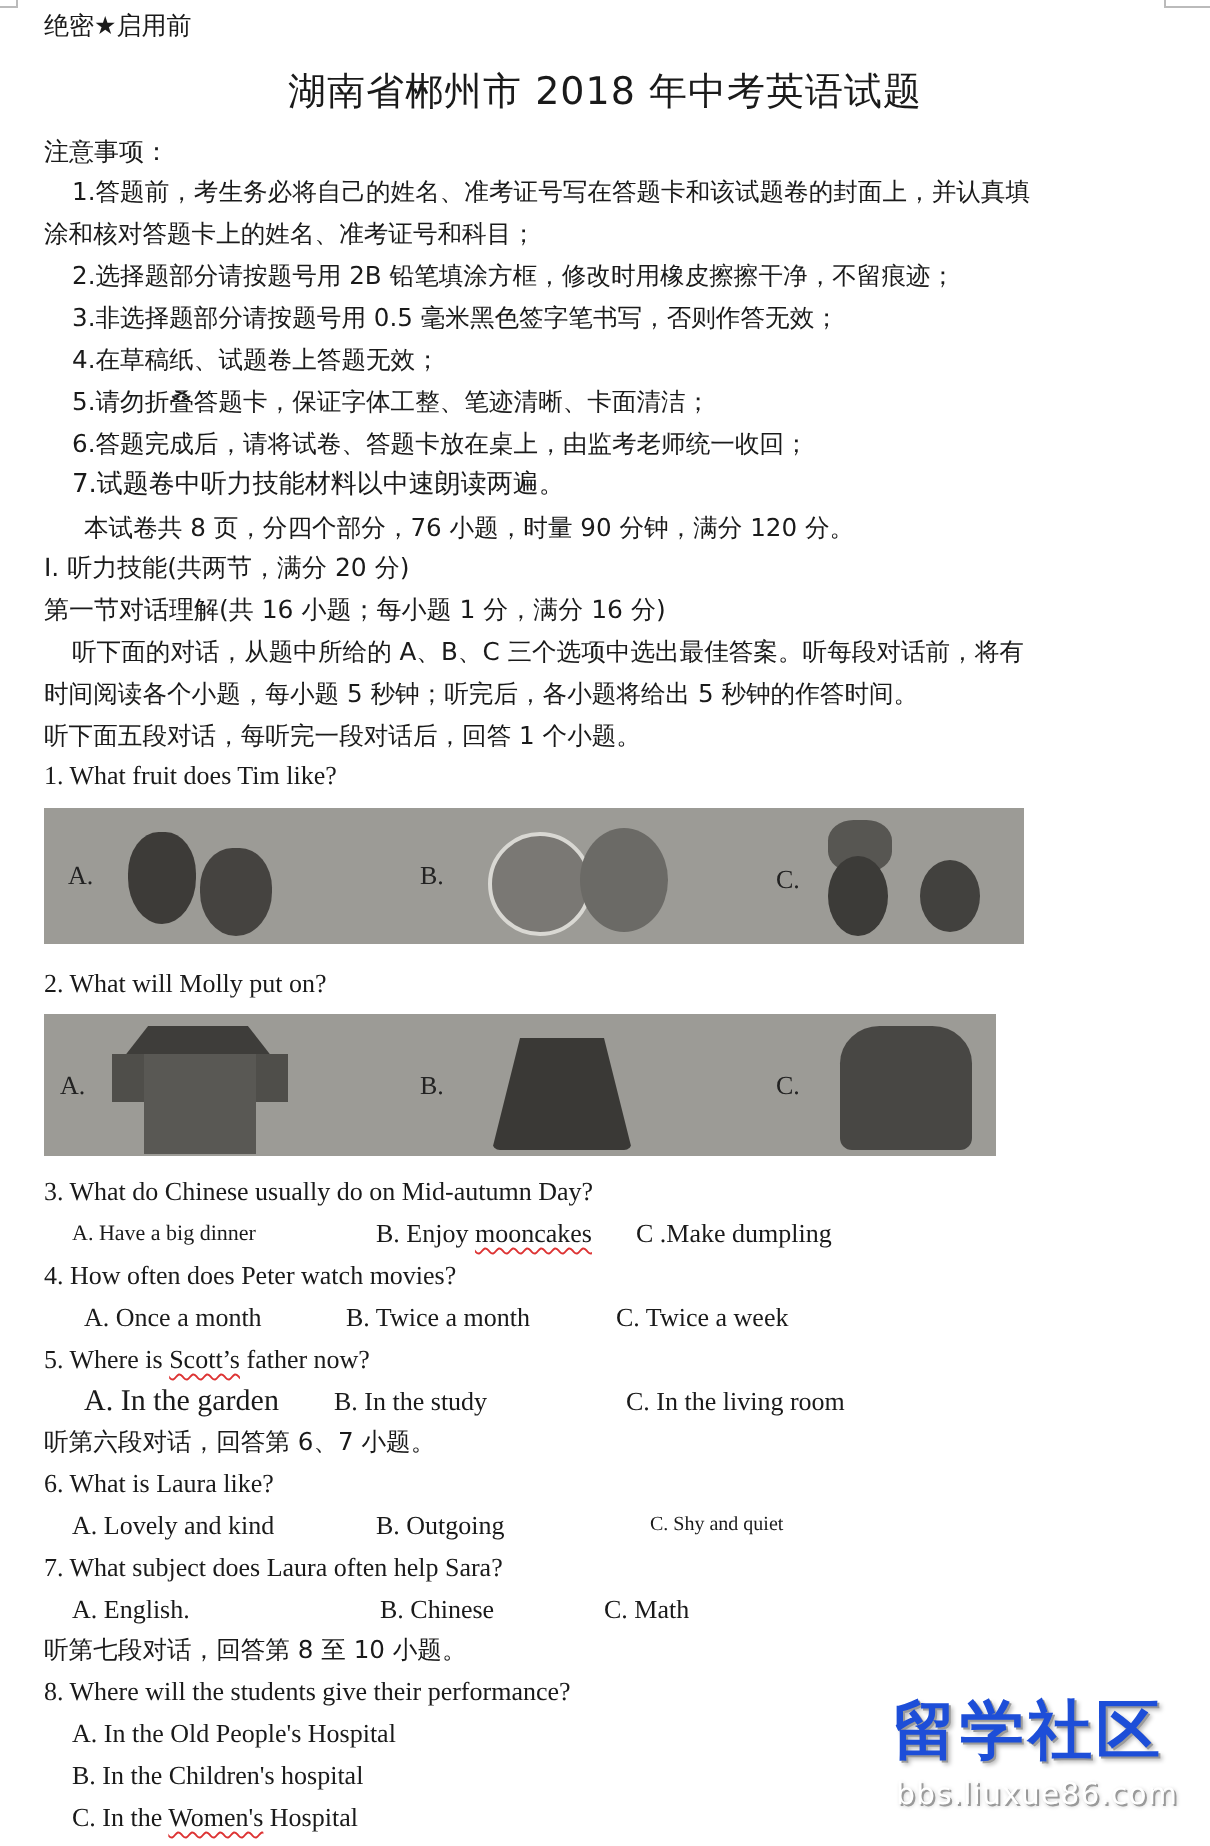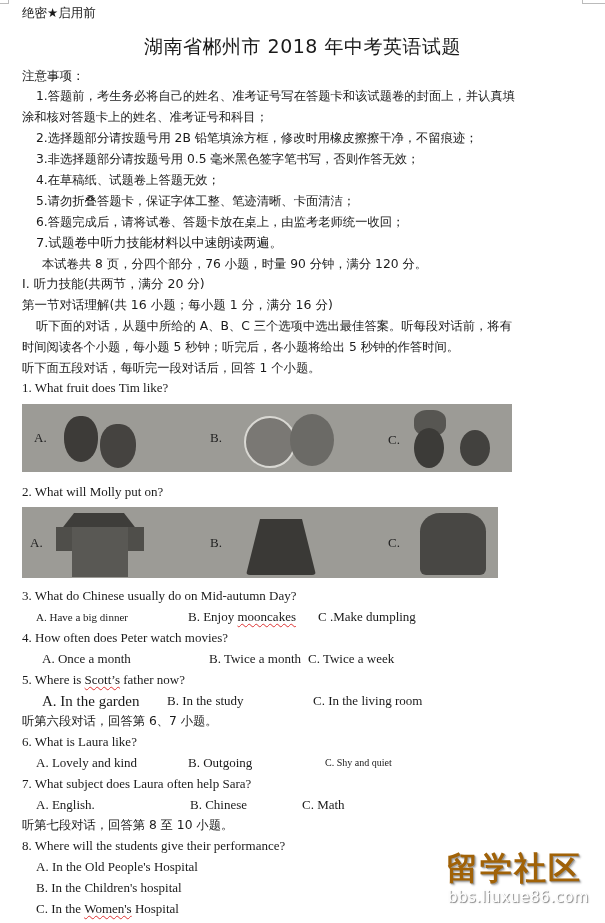--- a/index.html
+++ b/index.html
@@ -9,21 +9,21 @@
   .en { font-family:"Liberation Serif", serif; }
   .line { position:absolute; white-space:nowrap; font-size:12.5px; line-height:16px; }
   .corner-tl { position:absolute; left:0; top:0; width:8px; height:3px; border-right:1px solid #bbb; border-bottom:1px solid #bbb; }
   .corner-tr { position:absolute; right:0; top:0; width:22px; height:3px; border-left:1px solid #bbb; border-bottom:1px solid #bbb; }
   .title { position:absolute; left:0; width:605px; top:34px; text-align:center; font-size:19px; line-height:24px; letter-spacing:0.5px; }
   .panel { position:absolute; background:#9c9b96; overflow:hidden; }
   .panel .lbl { position:absolute; font-family:"Liberation Serif", serif; font-size:13px; color:#222; }
   .fruit { position:absolute; border-radius:50%; }
   .squiggle { text-decoration: underline wavy #d33; text-decoration-thickness:1px; text-underline-offset:2px; }
   .watermark { position:absolute; left:446px; top:848px; width:152px; height:68px; }
-  .wm-big { position:absolute; left:0; top:0; font-family:Liberation Sans, sans-serif; font-weight:bold; font-size:32px; color:#a16207; letter-spacing:2px; text-shadow: 1px 1px 0 #9a9a9a, 2px 2px 2px #bdbdbd; line-height:40px; }
+  .wm-big { position:absolute; left:0; top:0; font-family:Liberation Mono, monospace; font-weight:bold; font-size:32px; color:#1d4ed8; letter-spacing:2px; text-shadow: 1px 1px 0 #9a9a9a, 2px 2px 2px #bdbdbd; line-height:40px; }
   .wm-small { position:absolute; left:2px; top:40px; font-family:"DejaVu Sans", sans-serif; font-size:15px; color:#fff; text-shadow: 1px 1px 0 #9a9a9a, 1px 1px 2px #c4c4c4; letter-spacing:0.5px; }
 </style>
 </head>
 <body>
 
 <div class="page">
   <div class="corner-tl"></div>
   <div class="corner-tr"></div>
 
   <div class="line cn" style="left:22px; top:5px; font-size:12.5px;">绝密★启用前</div>
@@ -85,21 +85,21 @@
     </div>
   </div>
 
   <div class="line en" style="left:22px; top:588px; font-size:13px;">3. What do Chinese usually do on Mid-autumn Day?</div>
   <div class="line en" style="left:36px; top:609px; font-size:11px;">A. Have a big dinner</div>
   <div class="line en" style="left:164px; top:609px; font-size:13px;margin-left:24px;"><span>B. Enjoy </span><span class="squiggle">mooncakes</span></div>
   <div class="line en" style="left:318px; top:609px; font-size:13px;">C .Make  dumpling</div>
 
   <div class="line en" style="left:22px; top:630px; font-size:13px;">4. How often does Peter watch movies?</div>
   <div class="line en" style="left:42px; top:651px; font-size:13px;">A. Once a month</div>
-  <div class="line en" style="left:173px; top:651px; font-size:13px;margin-left:36px;">B. Twice a month</div>
+  <div class="line en" style="left:173px; top:651px; font-size:13px;">B. Twice a month</div>
   <div class="line en" style="left:308px; top:651px; font-size:13px;">C. Twice a week</div>
 
   <div class="line en" style="left:22px; top:672px; font-size:13px;"><span>5. Where is </span><span class="squiggle">Scott’s</span><span> father now?</span></div>
   <div class="line en" style="left:42px; top:693px; font-size:15px;">A. In the garden</div>
   <div class="line en" style="left:167px; top:693px; font-size:13px;">B. In the study</div>
   <div class="line en" style="left:313px; top:693px; font-size:13px;">C. In the living room</div>
 
   <div class="line cn" style="left:22px; top:713px; font-size:12.3px;">听第六段对话，回答第 6、7 小题。</div>
 
   <div class="line en" style="left:22px; top:734px; font-size:13px;">6. What is Laura like?</div>

